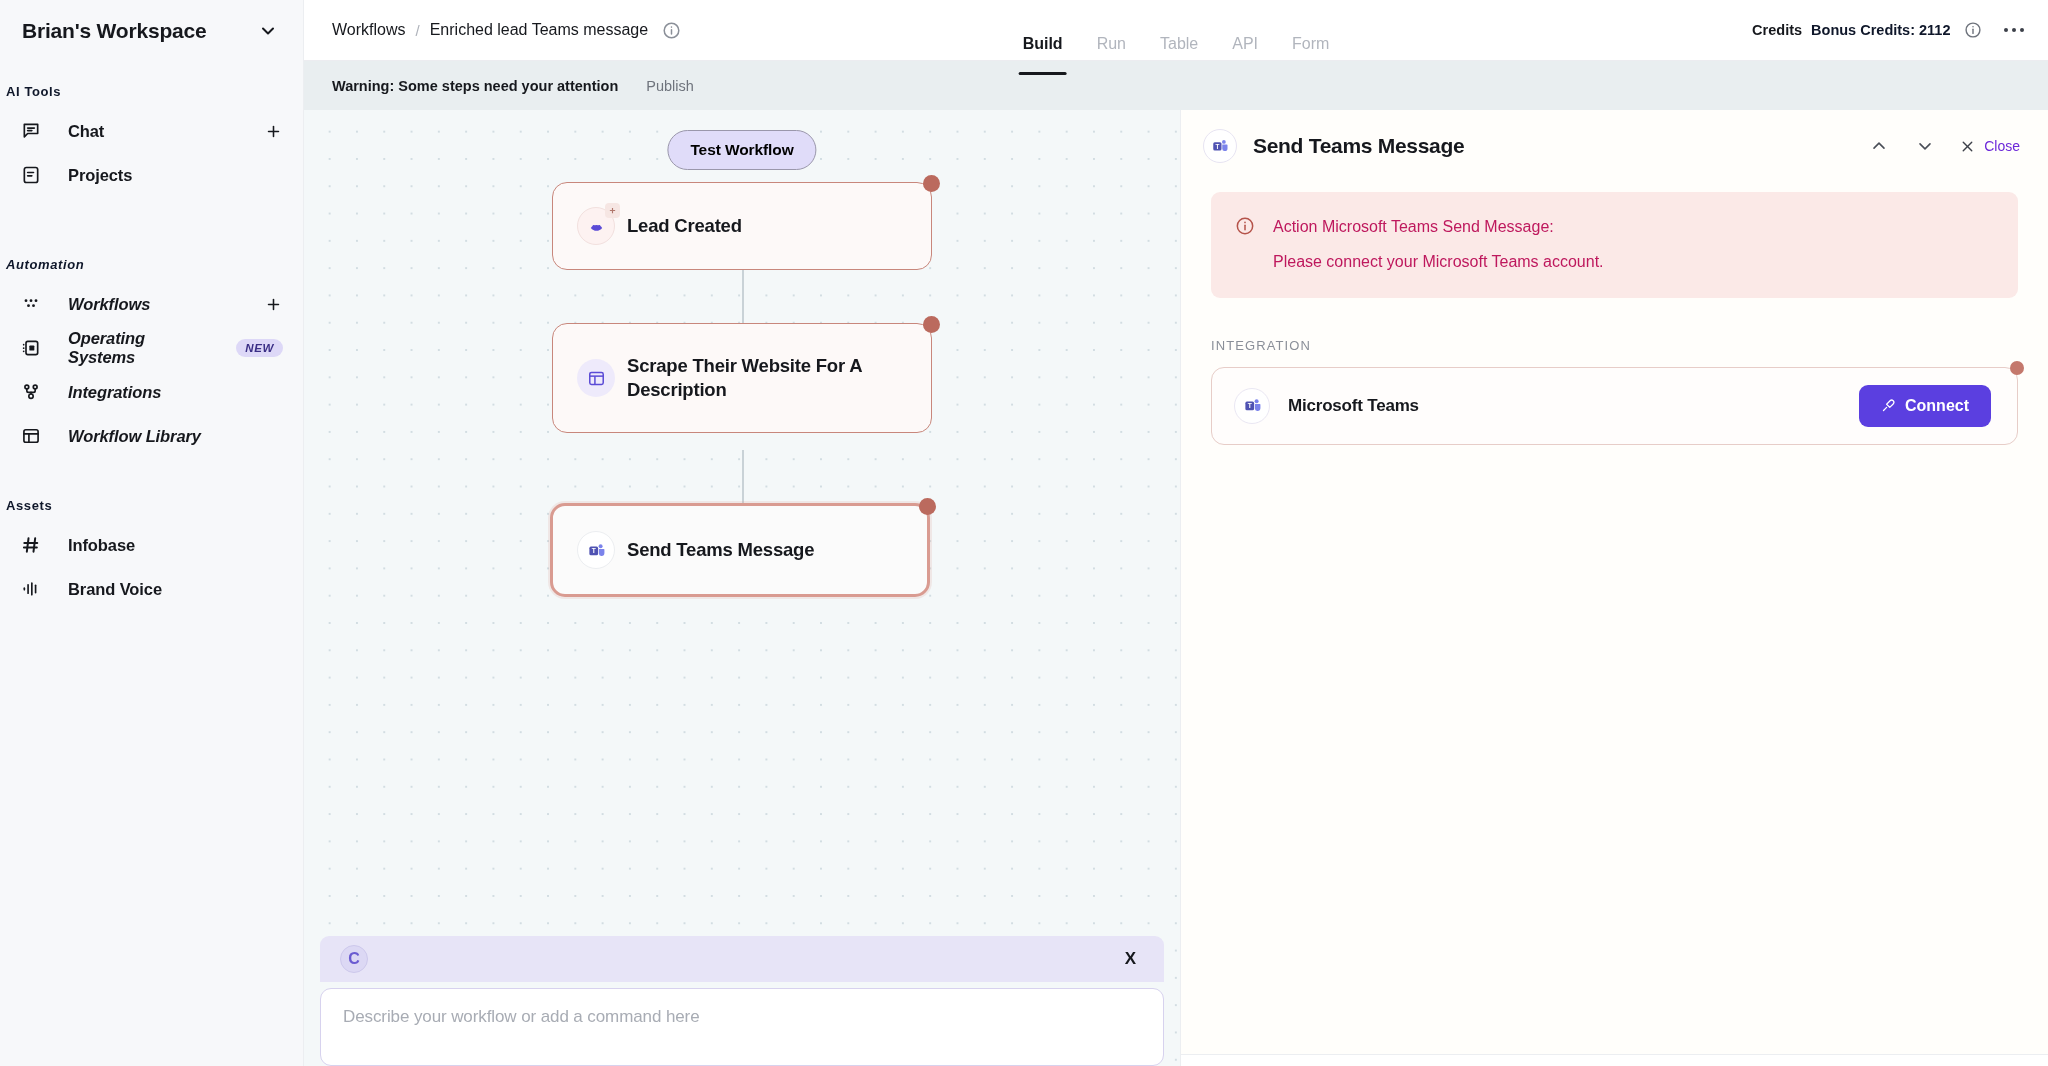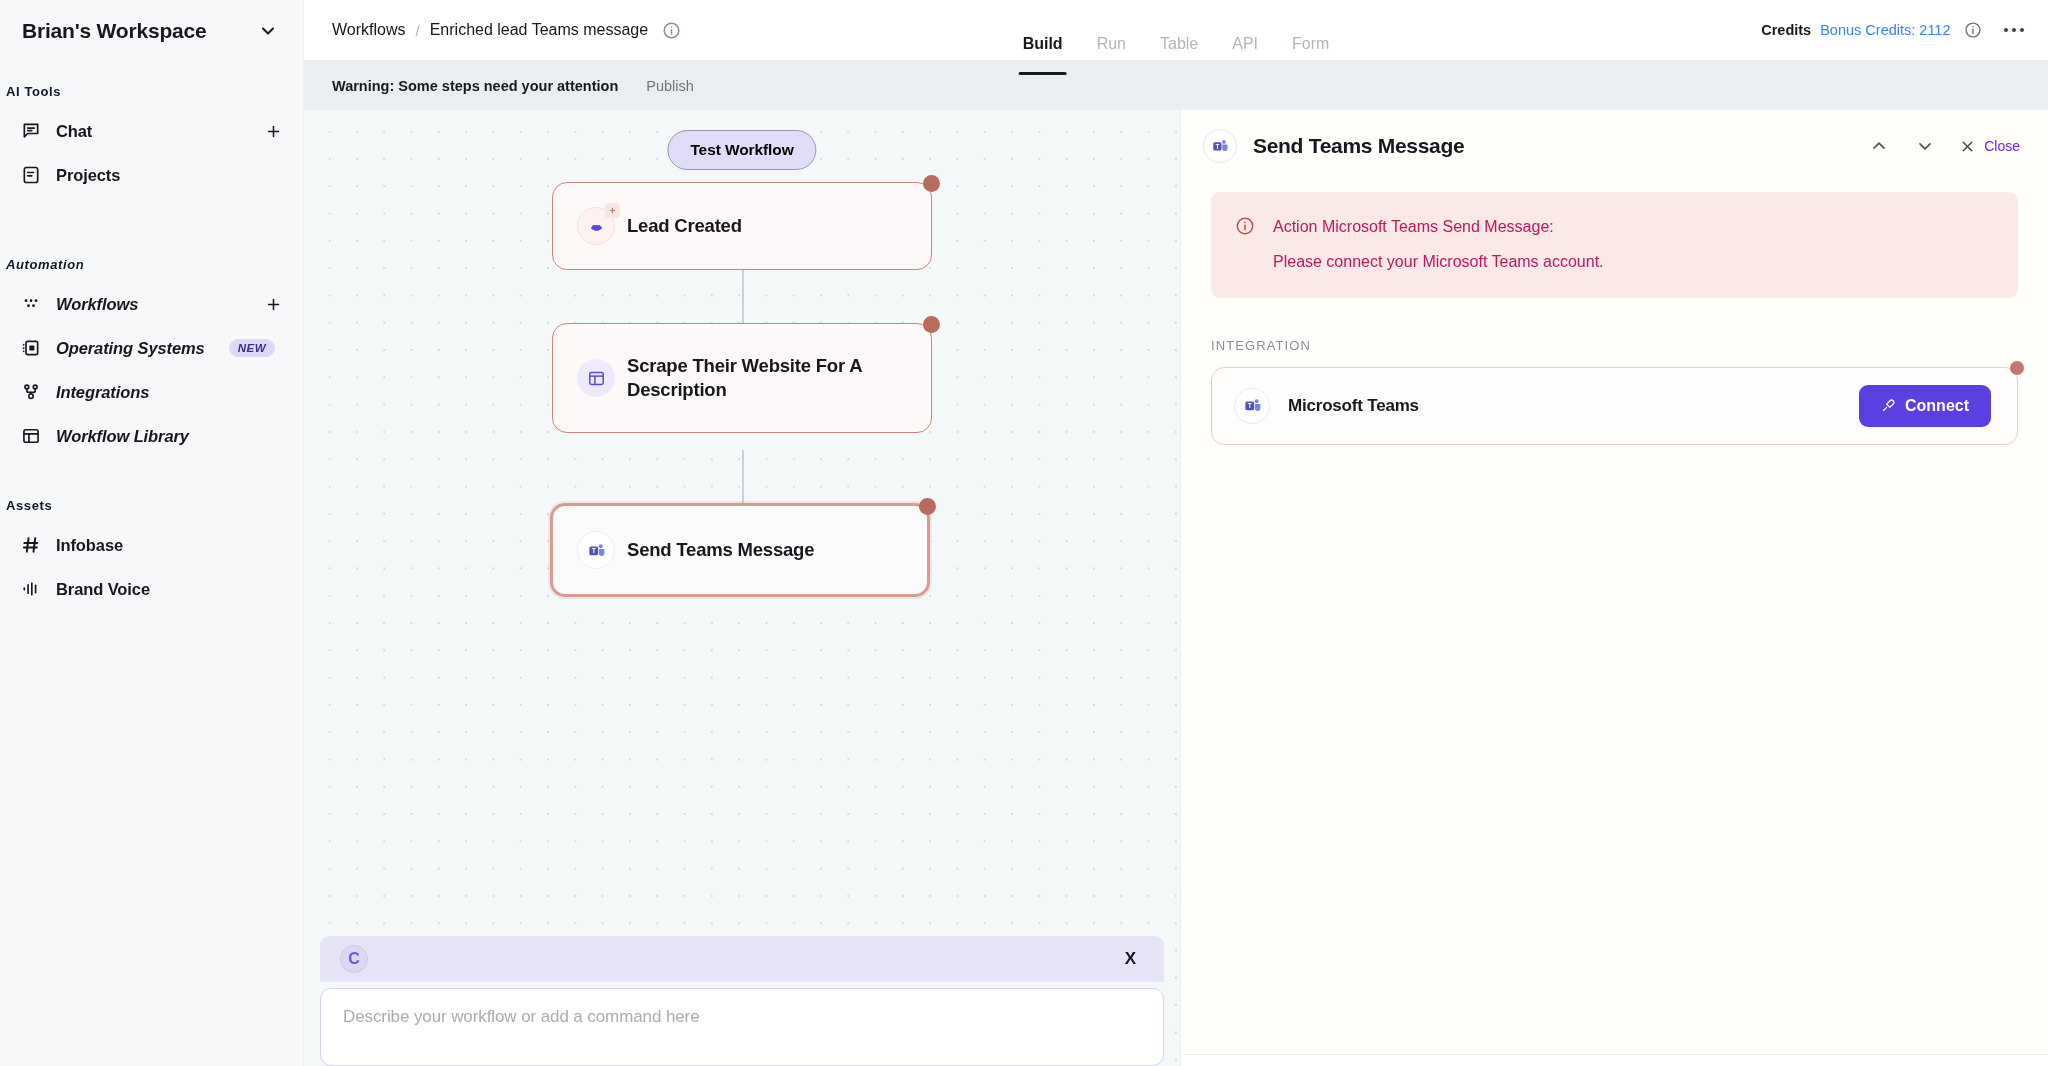--- a/index.html
+++ b/index.html
@@ -27,21 +27,21 @@
   }
   .ws-title { font-size: 21px; font-weight: bold; color: #16181d; letter-spacing: -0.2px; }
   .ws-chevron { width: 22px; height: 22px; display: flex; align-items: center; justify-content: center; cursor: pointer; }
   .side-section-label {
     font-size: 13px; font-weight: bold; color: #0f172a;
     letter-spacing: 0.6px; padding: 0 0 0 6px; margin-bottom: 10px;
   }
   .side-group { margin-top: 18px; }
   .side-group.first { margin-top: 22px; }
   .nav-item {
-    display: flex; align-items: center; gap: 14px;
+    display: flex; align-items: center; gap: 26px;
     height: 44px; margin: 0 10px; padding: 0 10px;
     border-radius: 9px; cursor: pointer; position: relative;
   }
   .nav-ico { width: 22px; height: 22px; flex: 0 0 22px; display:flex; align-items:center; justify-content:center; color:#16181d; }
   .nav-label { font-size: 16.5px; font-weight: bold; color: #16181d; letter-spacing: -0.1px; }
   .nav-plus { margin-left: auto; width: 20px; height: 20px; display:flex; align-items:center; justify-content:center; color:#16181d; cursor:pointer;}
   .badge-new {
     margin-left: 10px; background: #ddd8f7; color: #3b2f86;
     font-size: 11.5px; font-weight: bold; letter-spacing: 0.6px;
     padding: 3px 9px; border-radius: 11px;
@@ -66,21 +66,21 @@
     font-size: 16px; color: #b1b5bd; height: 61px; display: flex; align-items: center;
     cursor: pointer; position: relative; font-weight: normal;
   }
   .tab.active { color: #16181d; font-weight: bold; }
   .tab.active::after {
     content: ""; position: absolute; left: -4px; right: -4px; bottom: 0;
     height: 2.5px; background: #16181d; border-radius: 2px;
   }
   .credits { margin-left: auto; display: flex; align-items: center; gap: 9px; }
   .credits-label { font-size: 14.5px; font-weight: bold; color: #16181d; }
-  .credits-value { font-size: 14.5px; color: #3b82f6; }
+  .credits-value { font-size: 14.5px; color: #0f172a; font-weight: bold; }
   .dots-btn { display: flex; gap: 3.5px; align-items: center; margin-left: 10px; cursor: pointer; padding: 6px 2px; }
   .dots-btn i { width: 4.5px; height: 4.5px; border-radius: 50%; background: #3c4049; display: block; }
 
   
   .warnbar {
     height: 49px; background: #e9eef0; display: flex; align-items: center;
     padding: 0 0 0 28px; gap: 28px; flex: 0 0 49px;
   }
   .warn-text { font-size: 14.5px; font-weight: bold; color: #16181d; }
   .warn-publish { font-size: 14.5px; color: #6f747d; cursor: pointer; }

